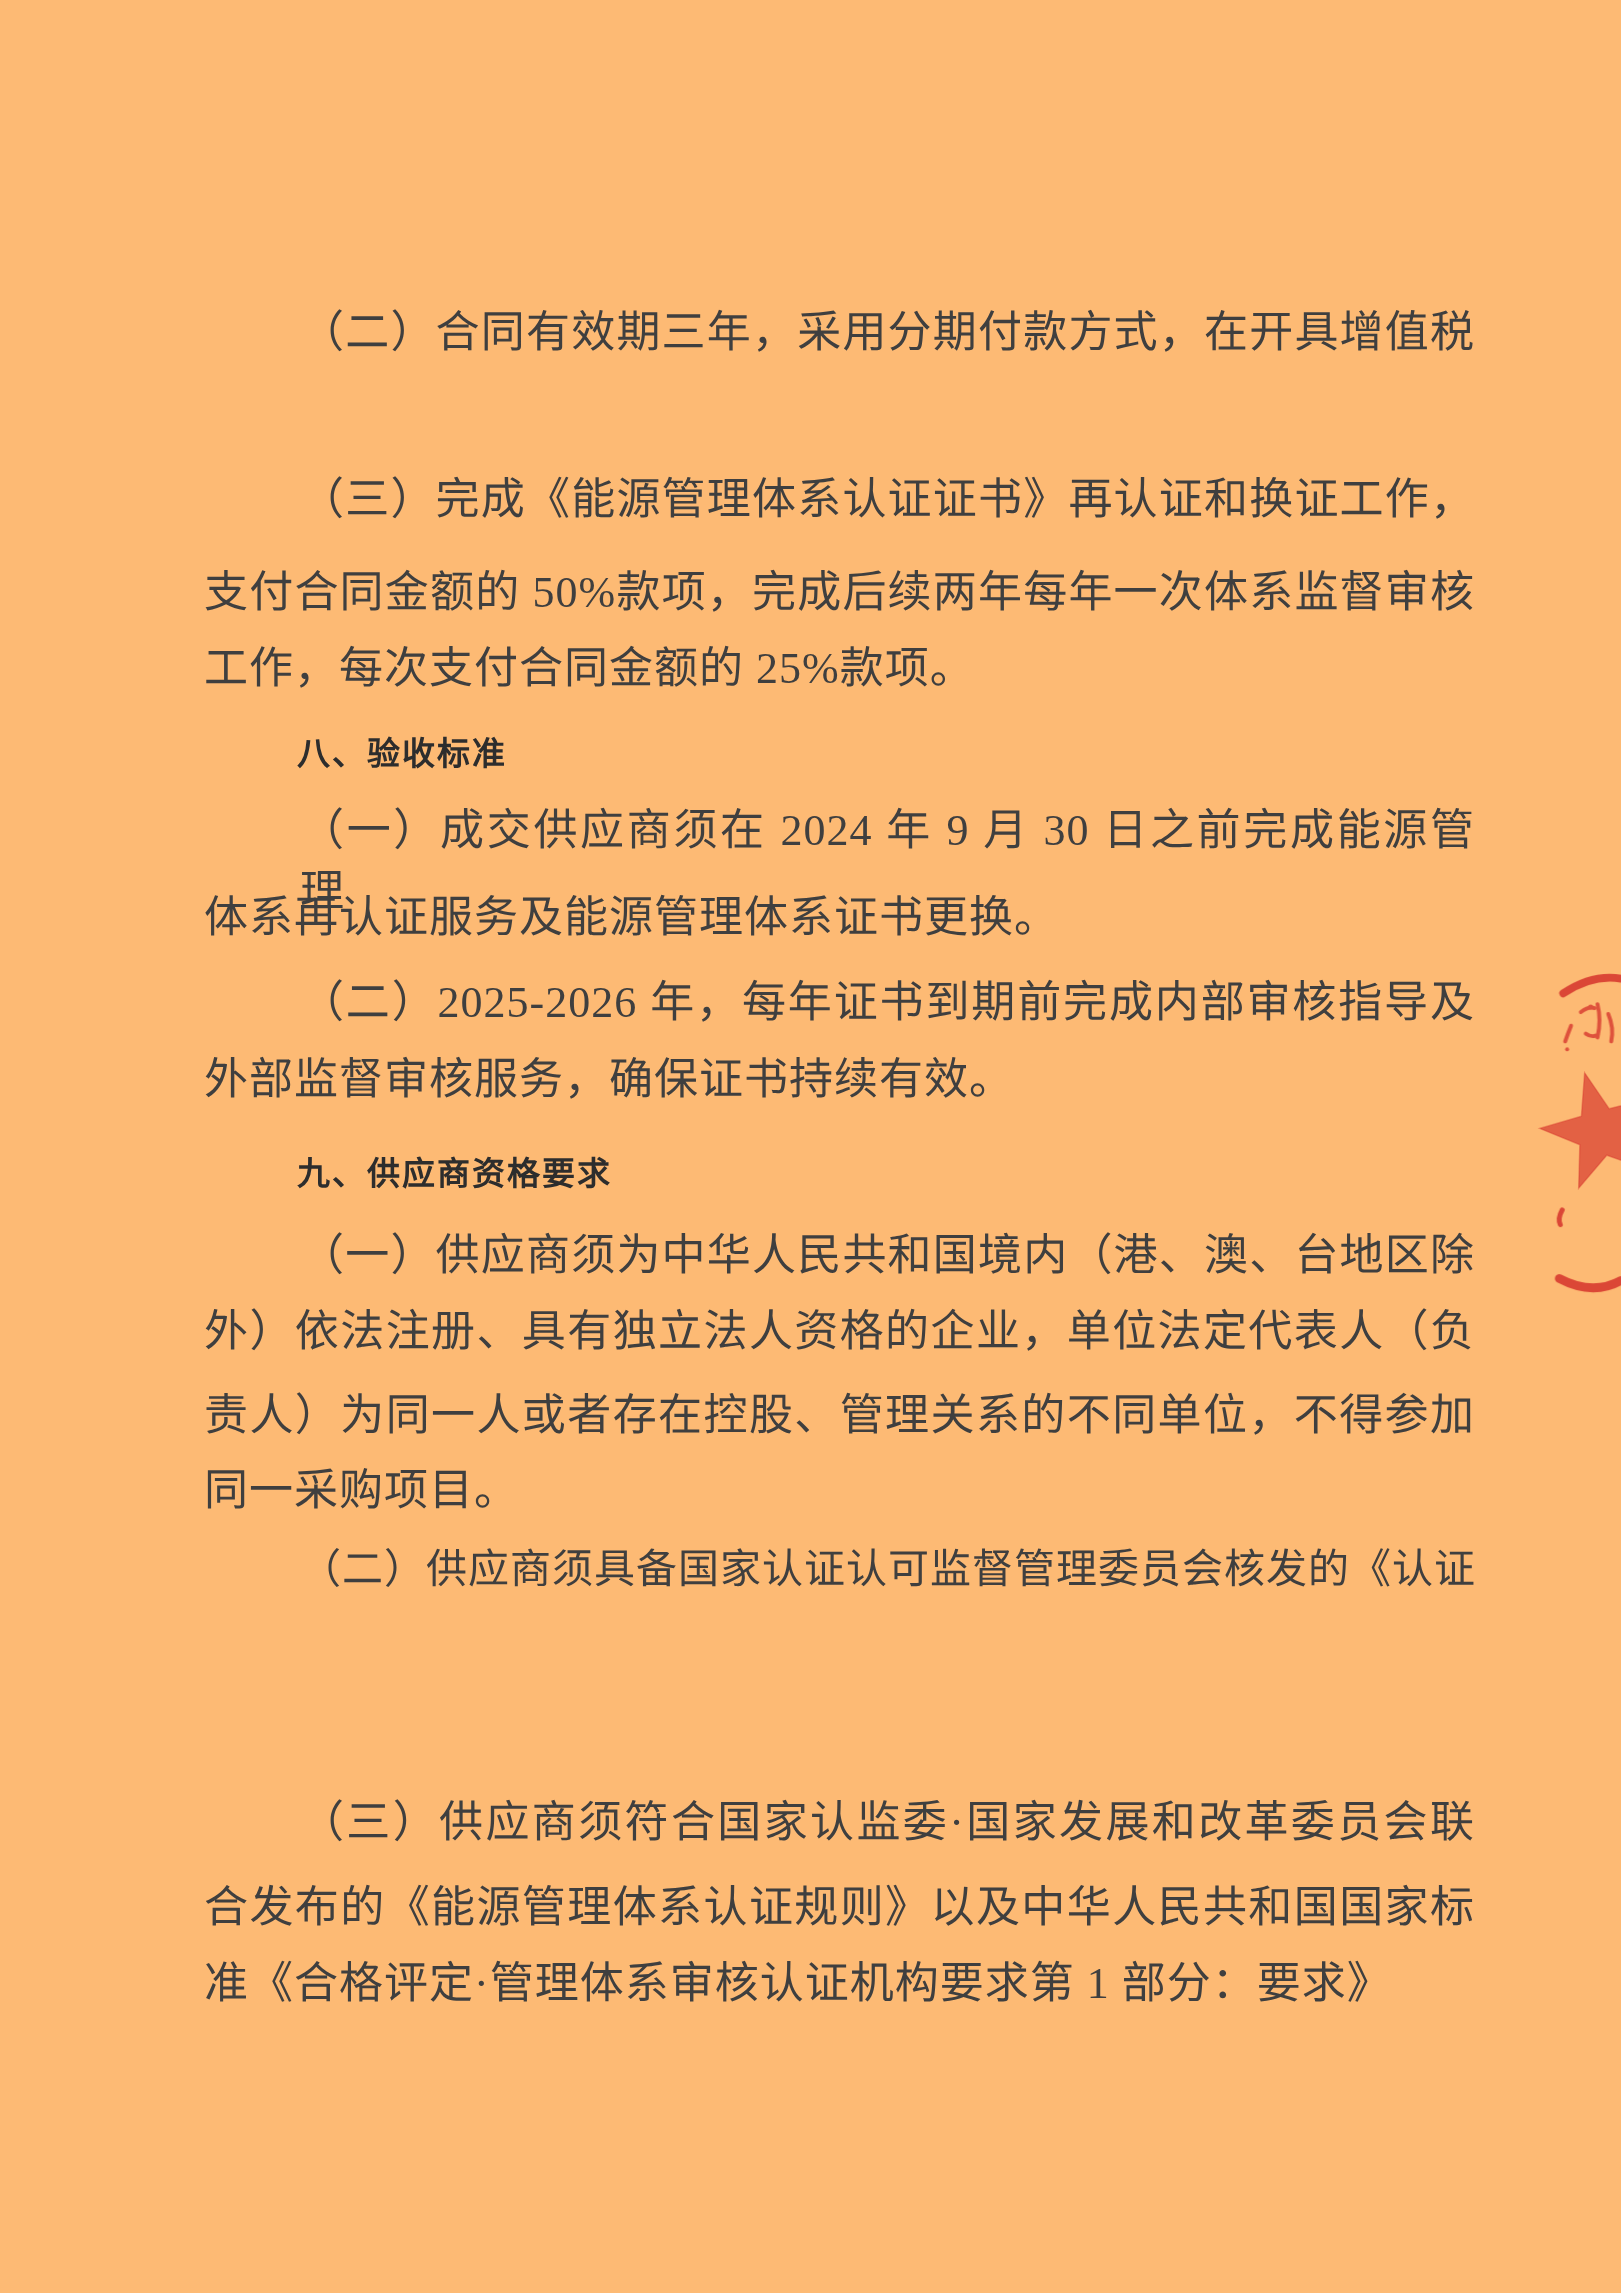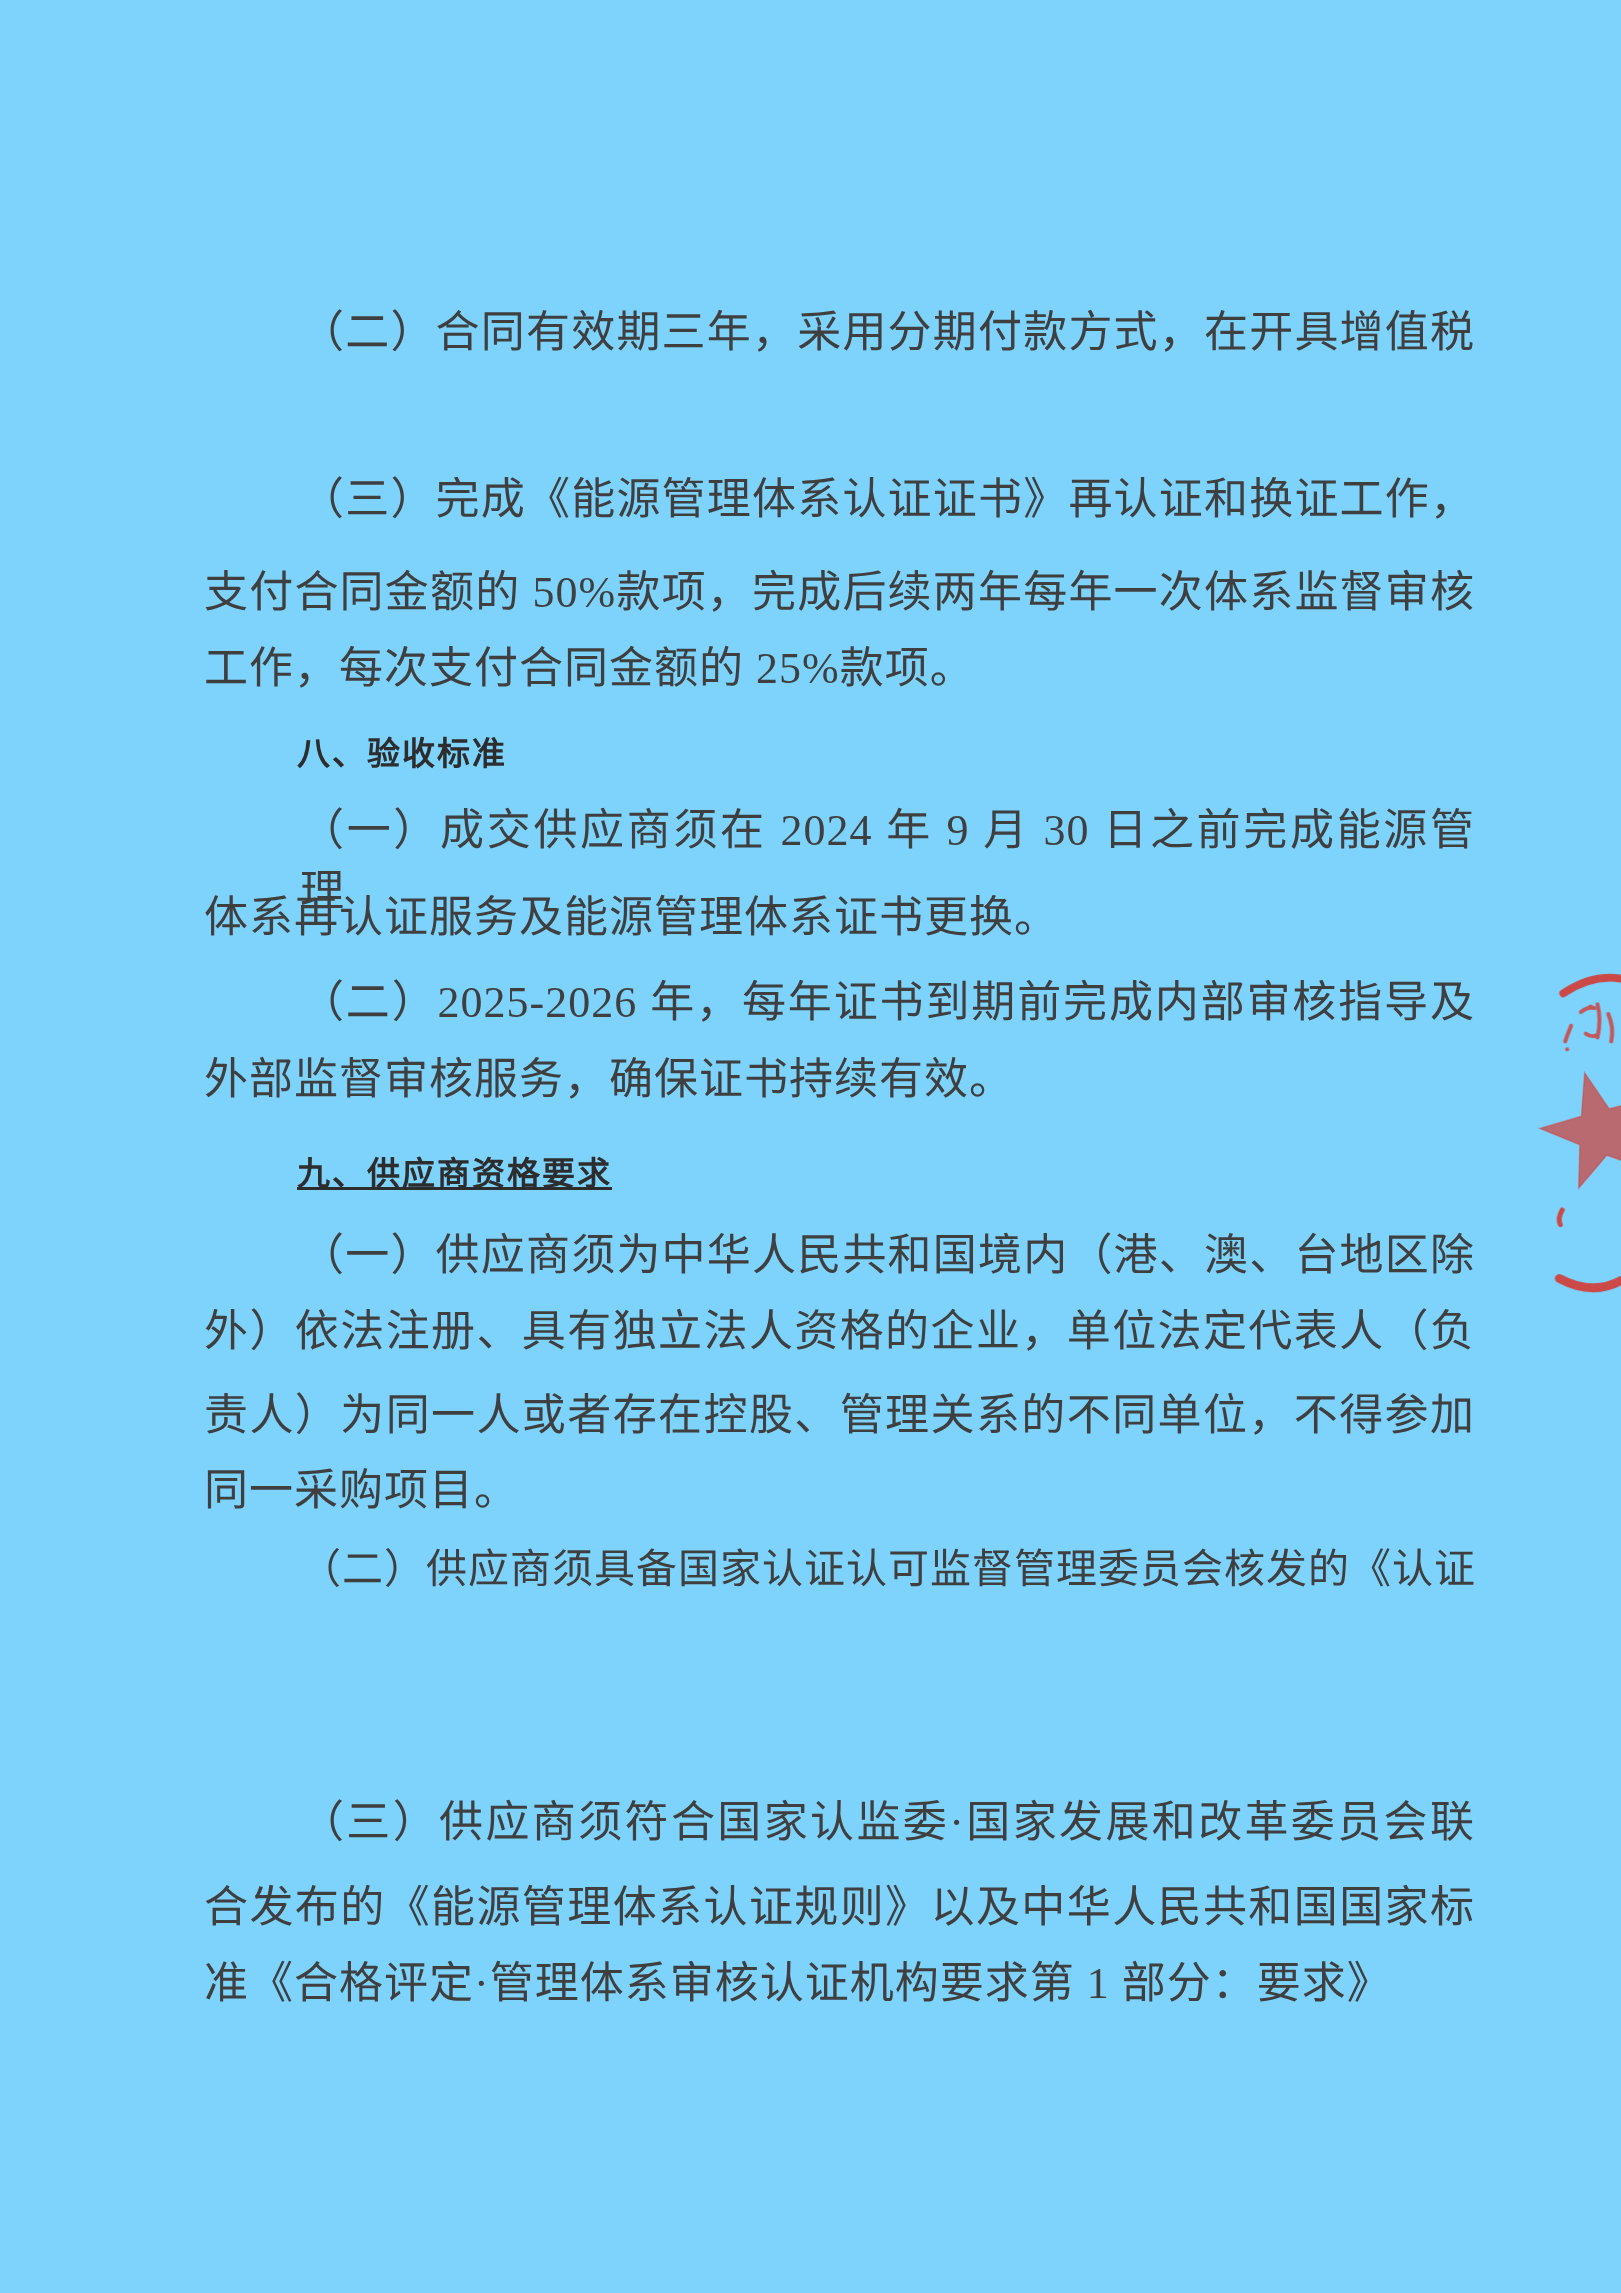--- a/index.html
+++ b/index.html
@@ -1,21 +1,21 @@
 <!DOCTYPE html>
 <html lang="zh-CN"><head>
 <meta charset="utf-8">
 <title>Scanned Document Page</title>
 <style>
   html,body{margin:0;padding:0;background:#e8e8e8;}
   .page{
     position:relative;
     width:1621px;height:2294px;
     margin:0 auto;
-    background:#7dd3fc;
+    background:#fdba74;
     overflow:hidden;
     font-family:"Liberation Serif","DejaVu Serif",serif;
   }
   .line{
     position:absolute;
     height:61px;
     line-height:61px;
     font-size:44px;
     color:#3f3f3f;
     letter-spacing:1px;
@@ -53,21 +53,21 @@
   <div class="line justify" style="top:562px;left:204px;width:1271px;">支付合同金额的 50%款项，完成后续两年每年一次体系监督审核</div>
   <div class="line" style="top:638px;left:204px;">工作，每次支付合同金额的 25%款项。</div>
 
   <div class="line heading" style="top:723px;left:297px;">八、验收标准</div>
 
   <div class="line justify" style="top:800px;left:300px;width:1175px;">（一）成交供应商须在 2024 年 9 月 30 日之前完成能源管理</div>
   <div class="line" style="top:887px;left:204px;">体系再认证服务及能源管理体系证书更换。</div>
   <div class="line justify" style="top:972px;left:300px;width:1175px;">（二）2025-2026 年，每年证书到期前完成内部审核指导及</div>
   <div class="line" style="top:1049px;left:204px;">外部监督审核服务，确保证书持续有效。</div>
 
-  <div class="line heading" style="top:1143px;left:297px;text-decoration:underline;">九、供应商资格要求</div>
+  <div class="line heading" style="top:1143px;left:297px;">九、供应商资格要求</div>
 
   <div class="line justify" style="top:1225px;left:300px;width:1175px;">（一）供应商须为中华人民共和国境内（港、澳、台地区除</div>
   <div class="line justify" style="top:1301px;left:204px;width:1271px;">外）依法注册、具有独立法人资格的企业，单位法定代表人（负</div>
   <div class="line justify" style="top:1385px;left:204px;width:1271px;">责人）为同一人或者存在控股、管理关系的不同单位，不得参加</div>
   <div class="line" style="top:1460px;left:204px;">同一采购项目。</div>
   <div class="line justify tight" style="top:1539px;left:300px;width:1175px;">（二）供应商须具备国家认证认可监督管理委员会核发的《认证</div>
   <div class="line justify" style="top:1792px;left:300px;width:1175px;">（三）供应商须符合国家认监委·国家发展和改革委员会联</div>
   <div class="line justify" style="top:1877px;left:204px;width:1271px;">合发布的《能源管理体系认证规则》以及中华人民共和国国家标</div>
   <div class="line" style="top:1953px;left:204px;">准《合格评定·管理体系审核认证机构要求第 1 部分：要求》</div>
 

